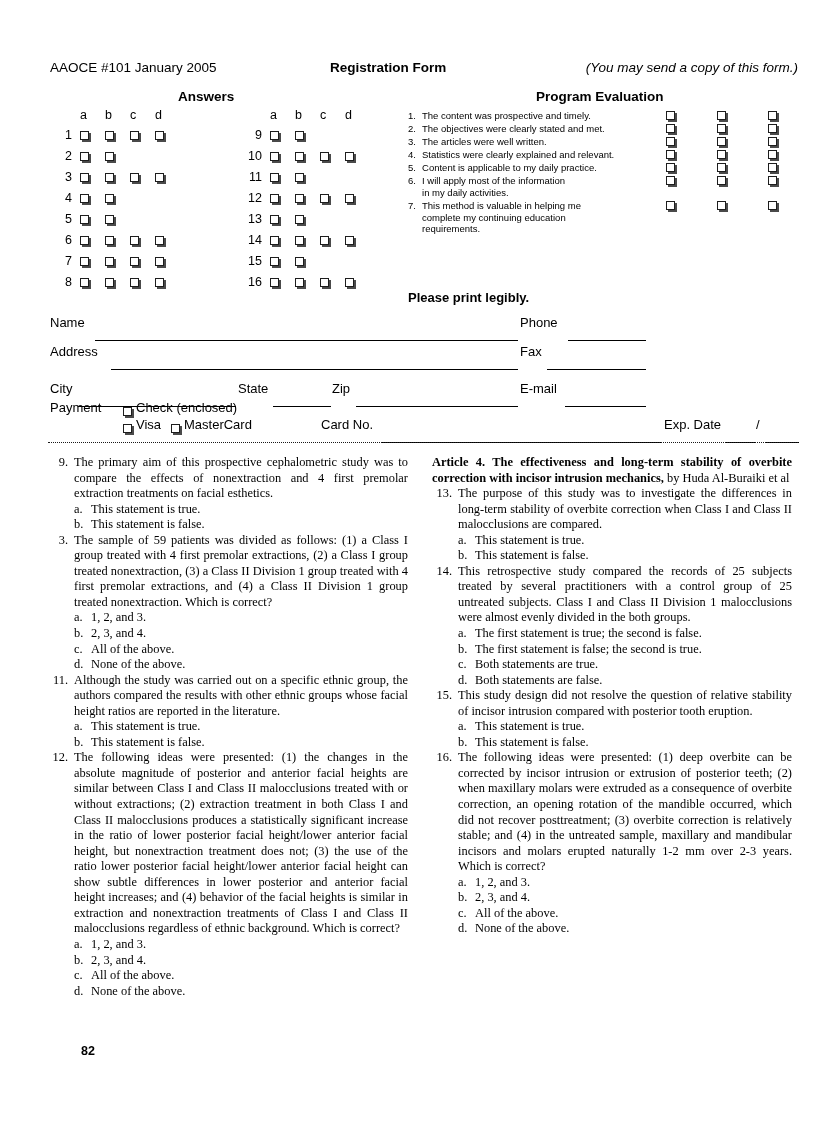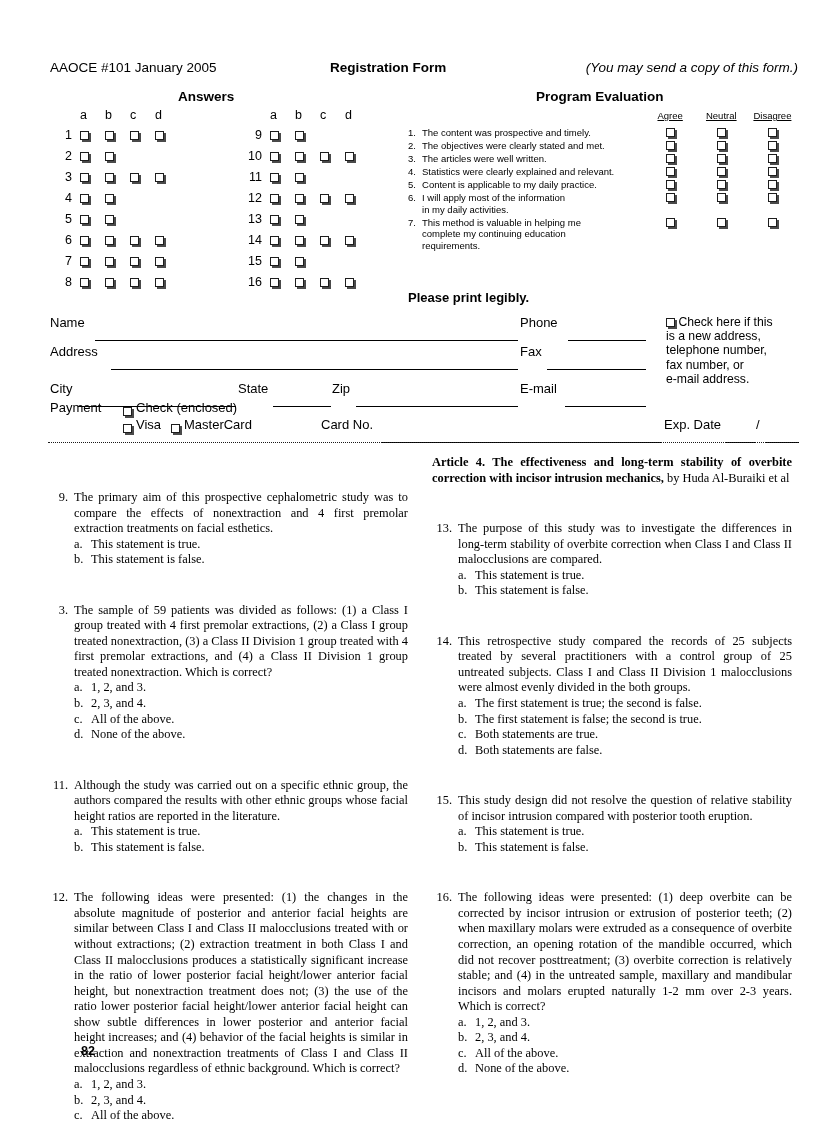--- a/index.html
+++ b/index.html
@@ -196,21 +196,21 @@
     margin-bottom: 0px;
   }
   .qitem > .qnum {
     position: absolute;
     left: 0;
     top: 0;
     width: 20px;
     text-align: right;
     white-space: nowrap;
   }
-  .qitem > .qtext { display: block; margin-top: 35px; }
+  .qitem > .qtext { display: block; }
   .opt {
     position: relative;
     padding-left: 17px;
     text-align: left;
   }
   .opt > .ol {
     position: absolute;
     left: 0;
     top: 0;
     width: 11px;
@@ -381,27 +381,20 @@
             <td class="col"><span class="cbx"></span></td>
             <td class="col"><span class="cbx"></span></td>
           </tr>
         </tbody>
       </table>
   </div>
 
   <div id="progeval">
     <table>
         <tbody id="progeval-body">
-          <tr class="hdrow">
-            <td class="pn"></td>
-            <td class="pt"></td>
-            <td class="pch"><span>Agree</span></td>
-            <td class="pch"><span>Neutral</span></td>
-            <td class="pch"><span>Disagree</span></td>
-          </tr>
           <tr class="item">
             <td class="pn">1.</td>
             <td class="pt"><span>The content was prospective and timely.</span></td>
             <td class="pc"><span class="cbx"></span></td>
             <td class="pc"><span class="cbx"></span></td>
             <td class="pc"><span class="cbx"></span></td>
           </tr>
           <tr class="item">
             <td class="pn">2.</td>
             <td class="pt"><span>The objectives were clearly stated and met.</span></td>
@@ -491,27 +484,20 @@
       <span class="abs" style="left:271px;top:2px;">Card No.</span>
       <span class="fline abs" style="left:330px; top:16px; width:280px;"></span>
       <span class="abs" style="left:614px;top:2px;">Exp. Date</span>
       <span class="fline abs" style="left:674px; top:16px; width:30px;"></span>
       <span class="abs" style="left:706px;top:2px;">/</span>
       <span class="fline abs" style="left:714px; top:16px; width:34px;"></span>
     </div>
 
   </div>
 
-  <div id="newaddr">
-    <span class="ln"><span class="cbx"></span> <span>Check here if this</span></span>
-    <span class="ln">is a new address,</span>
-    <span class="ln">telephone number,</span>
-    <span class="ln">fax number, or</span>
-    <span class="ln">e-mail address.</span>
-  </div>
 
   <div id="dotrule"></div>
 
   <div class="bodycol" id="col-left">
       <div class="qitem">
         <span class="qnum">9.</span>
         <span class="qtext">The primary aim of this prospective cephalometric study was to compare the effects of nonextraction and 4 first premolar extraction treatments on facial esthetics.</span>
         <div class="opt"><span class="ol">a.</span><span>This statement is true.</span></div>
         <div class="opt"><span class="ol">b.</span><span>This statement is false.</span></div>
       </div>

